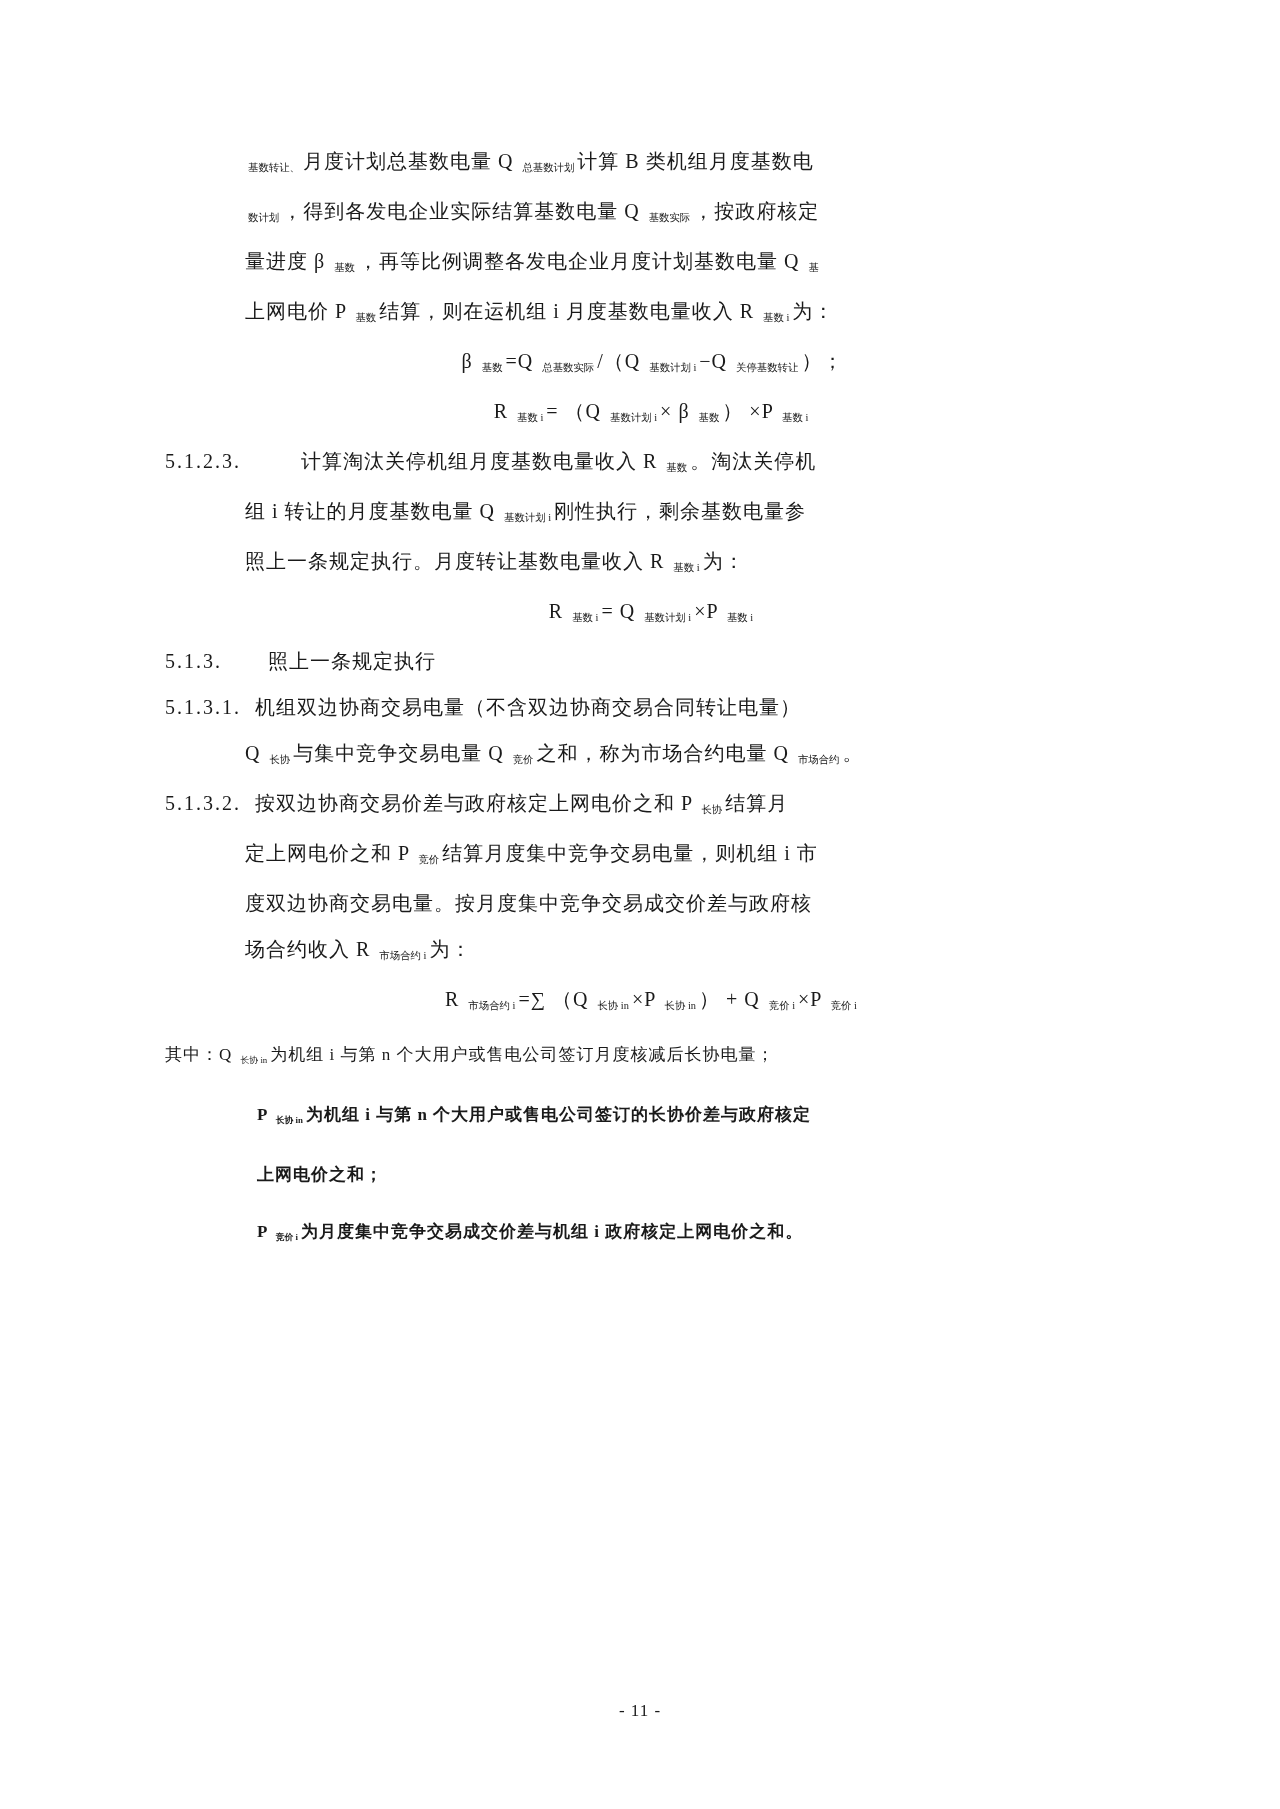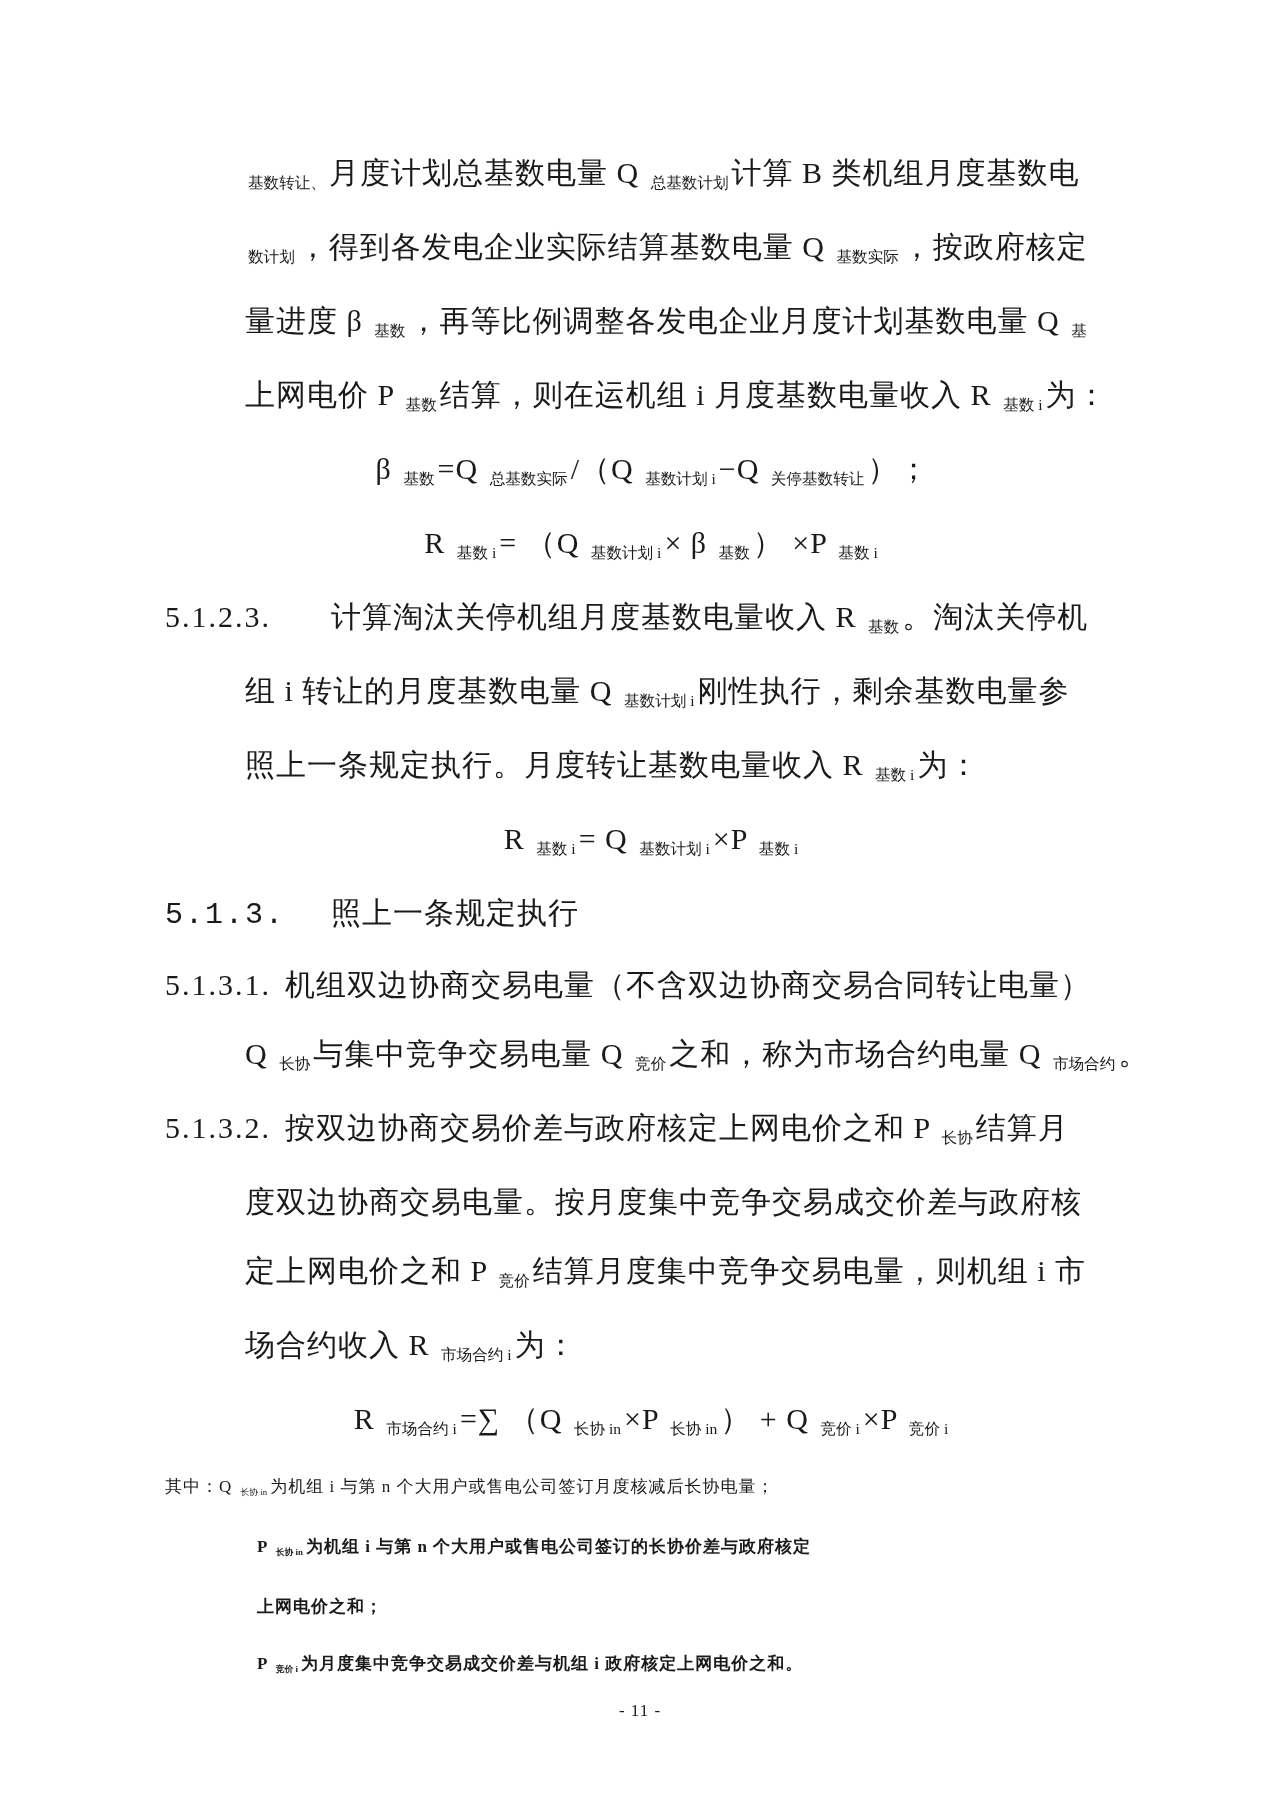--- a/index.html
+++ b/index.html
@@ -12,32 +12,32 @@
     color:#1a1a1a;
     overflow:hidden;
   }
   .content{
     position:absolute;
     left:165px;
     top:138px;
     width:880px;
   }
   .line{
-    font-size:30px;
-    line-height:69px;
+    font-size:20px;
+    line-height:46px;
     letter-spacing:1px;
     white-space:nowrap;
   }
   .cont{margin-left:80px;}
   .center{text-align:center;padding-left:95px;}
   .small{font-size:17px;line-height:57px;}
   .cont-s{margin-left:92px;font-weight:bold;}
   .num{display:inline-block;letter-spacing:2px;}
   .gap-lg{margin-right:60px;}
-  .gap-md{margin-right:46px;font-family:Liberation Mono, monospace;}
+  .gap-md{margin-right:46px;}
   .gap-sm{margin-right:14px;}
   .sub{
     font-size:0.52em;
     letter-spacing:0;
     display:inline-block;
     transform:translateY(0.30em);
     margin:0 3px;
   }
   .footer{
     position:absolute;
@@ -61,22 +61,22 @@
       <div class="line center"><span>β </span><span class="sub">基数</span><span>=Q </span><span class="sub">总基数实际</span><span>/（Q </span><span class="sub">基数计划 i</span><span>−Q </span><span class="sub">关停基数转让</span><span>）；</span></div>
       <div class="line center"><span>R </span><span class="sub">基数 i</span><span>= （Q </span><span class="sub">基数计划 i</span><span>× β </span><span class="sub">基数</span><span>） ×P </span><span class="sub">基数 i</span></div>
       <div class="line"><span class="num gap-lg">5.1.2.3.</span><span>计算淘汰关停机组月度基数电量收入 R </span><span class="sub">基数</span><span>。淘汰关停机</span></div>
       <div class="line cont"><span>组 i 转让的月度基数电量 Q </span><span class="sub">基数计划 i</span><span>刚性执行，剩余基数电量参</span></div>
       <div class="line cont"><span>照上一条规定执行。月度转让基数电量收入 R </span><span class="sub">基数 i</span><span>为：</span></div>
       <div class="line center"><span>R </span><span class="sub">基数 i</span><span>= Q </span><span class="sub">基数计划 i</span><span>×P </span><span class="sub">基数 i</span></div>
       <div class="line"><span class="num gap-md">5.1.3.</span><span>照上一条规定执行</span></div>
       <div class="line"><span class="num gap-sm">5.1.3.1.</span><span>机组双边协商交易电量（不含双边协商交易合同转让电量）</span></div>
       <div class="line cont"><span>Q </span><span class="sub">长协</span><span>与集中竞争交易电量 Q </span><span class="sub">竞价</span><span>之和，称为市场合约电量 Q </span><span class="sub">市场合约</span><span>。</span></div>
       <div class="line"><span class="num gap-sm">5.1.3.2.</span><span>按双边协商交易价差与政府核定上网电价之和 P </span><span class="sub">长协</span><span>结算月</span></div>
+      <div class="line cont"><span>定上网电价之和 P </span><span class="sub">竞价</span><span>结算月度集中竞争交易电量，则机组 i 市</span></div>
       <div class="line cont"><span>度双边协商交易电量。按月度集中竞争交易成交价差与政府核</span></div>
-      <div class="line cont"><span>定上网电价之和 P </span><span class="sub">竞价</span><span>结算月度集中竞争交易电量，则机组 i 市</span></div>
       <div class="line cont"><span>场合约收入 R </span><span class="sub">市场合约 i</span><span>为：</span></div>
       <div class="line center"><span>R </span><span class="sub">市场合约 i</span><span>=∑ （Q </span><span class="sub">长协 in</span><span>×P </span><span class="sub">长协 in</span><span>） + Q </span><span class="sub">竞价 i</span><span>×P </span><span class="sub">竞价 i</span></div>
       <div class="line small"><span>其中：Q </span><span class="sub">长协 in</span><span>为机组 i 与第 n 个大用户或售电公司签订月度核减后长协电量；</span></div>
       <div class="line small cont-s"><span>P </span><span class="sub">长协 in</span><span>为机组 i 与第 n 个大用户或售电公司签订的长协价差与政府核定</span></div>
       <div class="line small cont-s"><span>上网电价之和；</span></div>
       <div class="line small cont-s"><span>P </span><span class="sub">竞价 i</span><span>为月度集中竞争交易成交价差与机组 i 政府核定上网电价之和。</span></div>
     </div>
   <div class="footer">- 11 -</div>
 </div>
 

